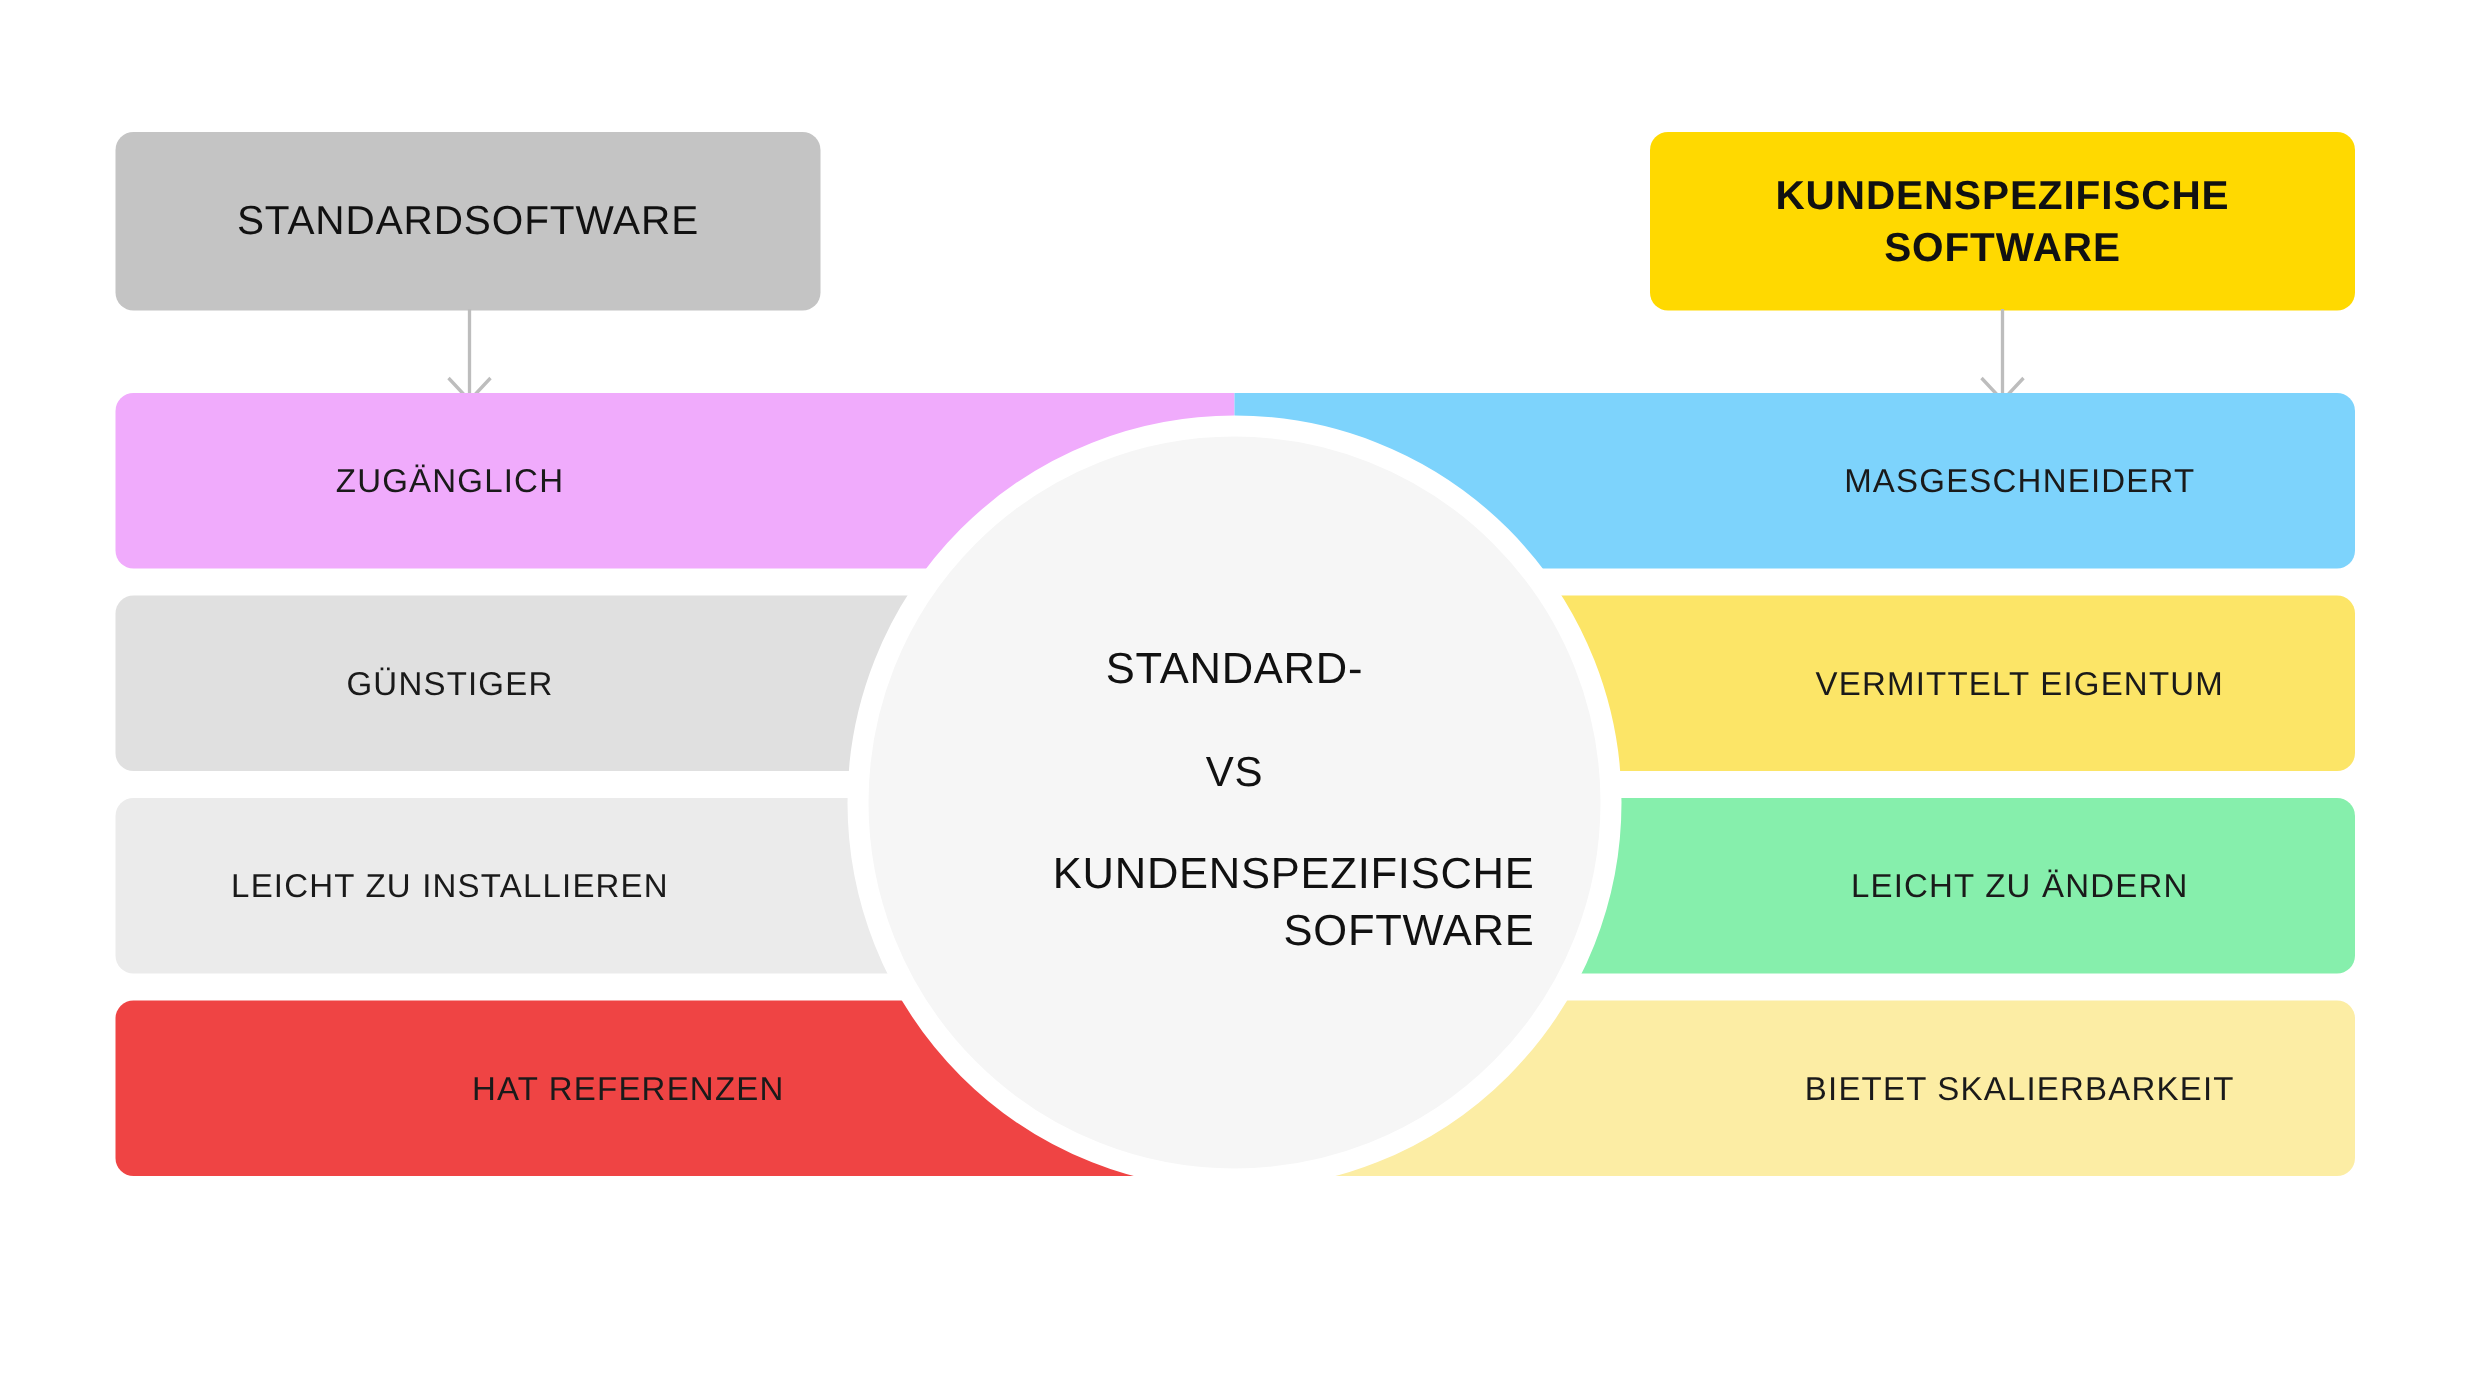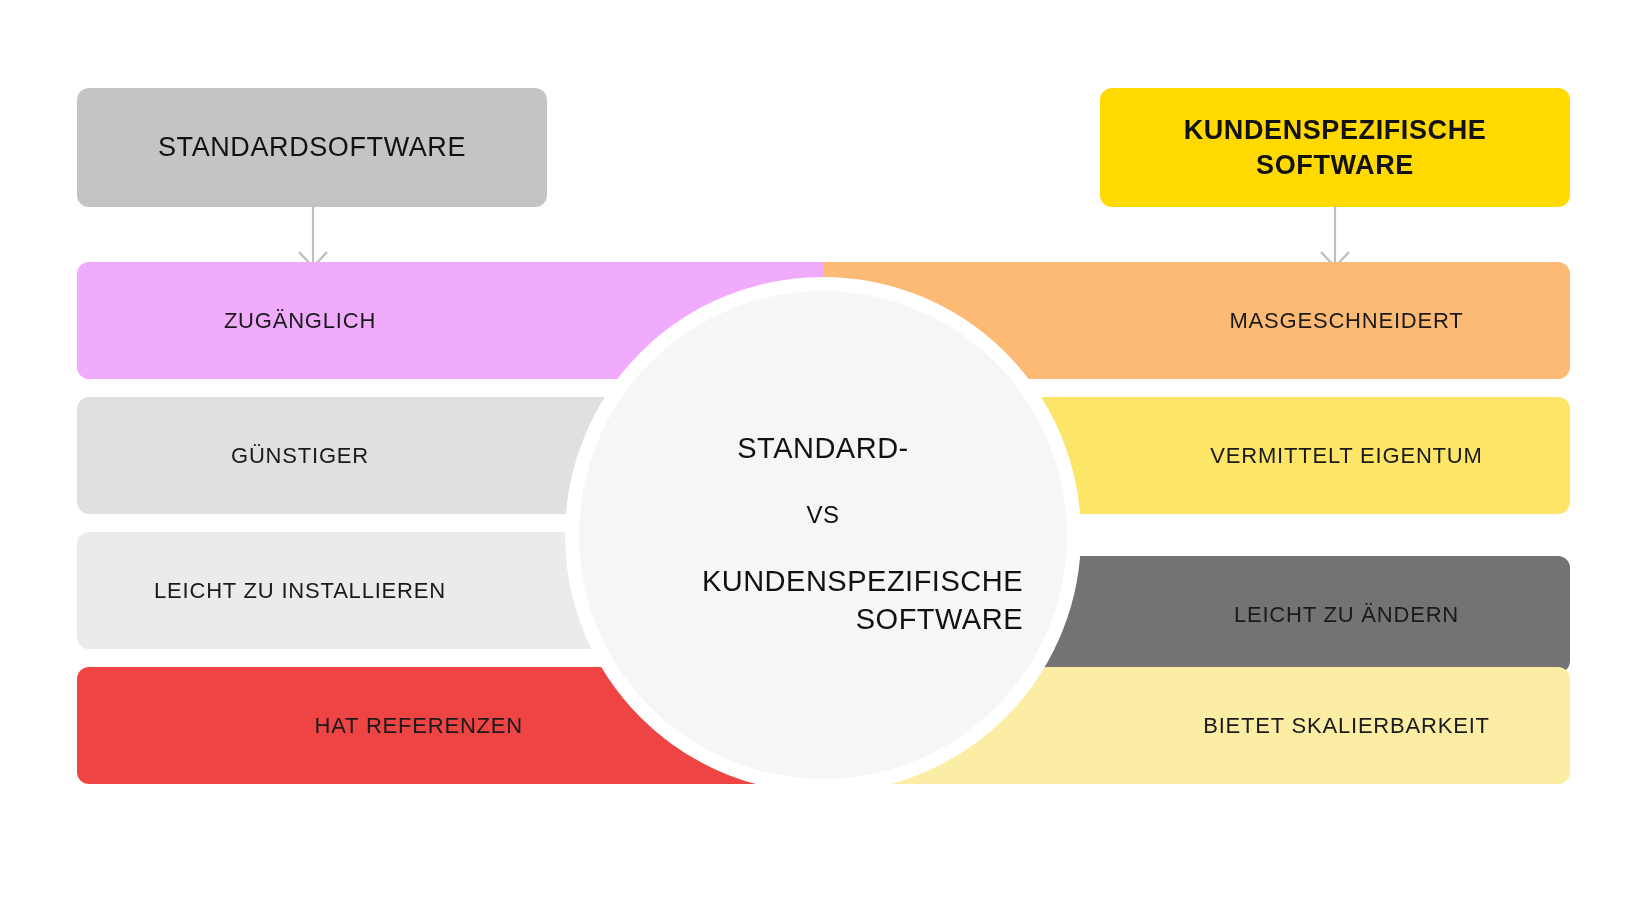--- a/index.html
+++ b/index.html
@@ -111,21 +111,21 @@
     justify-content: center;
     text-align: right;
     z-index: 10;
   }
   #circle-line-1 {
     font-size: 29px;
     color: #111111;
     letter-spacing: 0.5px;
   }
   #circle-line-2 {
-    font-size: 24px;
+    font-size: 28px;
     color: #111111;
     letter-spacing: 0.5px;
     margin-top: 36px;
   }
   #circle-line-3 {
     font-size: 29px;
     color: #111111;
     letter-spacing: 0.5px;
     line-height: 1.3;
     margin-top: 34px;
@@ -156,39 +156,39 @@
     <svg width="40" height="66" viewBox="0 0 40 66">
       <path d="M20 0 L20 60" stroke="#BDBDBD" stroke-width="2.2" fill="none"></path>
       <path d="M6 46 L20 61 L34 46" stroke="#BDBDBD" stroke-width="2.2" fill="none"></path>
     </svg>
   </div>
 
   <div class="row" style="top:262px">
     <div class="bar bar-left" style="background: #f0abfc;">
       <span>ZUGÄNGLICH</span>
     </div>
-    <div class="bar bar-right" style="background: #fdba74;">
+    <div class="bar bar-right" style="background: #7dd3fc;">
       <span>MASGESCHNEIDERT</span>
     </div>
   </div>
 
   <div class="row" style="top:397px">
     <div class="bar bar-left" style="background: rgb(224, 224, 224);">
       <span>GÜNSTIGER</span>
     </div>
     <div class="bar bar-right" style="background: rgb(252, 229, 103);">
       <span>VERMITTELT EIGENTUM</span>
     </div>
   </div>
 
   <div class="row" style="top:532px">
     <div class="bar bar-left" style="background: rgb(235, 235, 235);">
       <span>LEICHT ZU INSTALLIEREN</span>
     </div>
-    <div class="bar bar-right" style="background: #737373; margin-top: 24px;">
+    <div class="bar bar-right" style="background: #86efac;">
       <span>LEICHT ZU ÄNDERN</span>
     </div>
   </div>
 
   <div class="row" style="top:667px">
     <div class="bar bar-left" style="background: #ef4444; justify-content: flex-end;">
       <span>HAT REFERENZEN</span>
     </div>
     <div class="bar bar-right" style="background: rgb(252, 237, 164);">
       <span>BIETET SKALIERBARKEIT</span>

